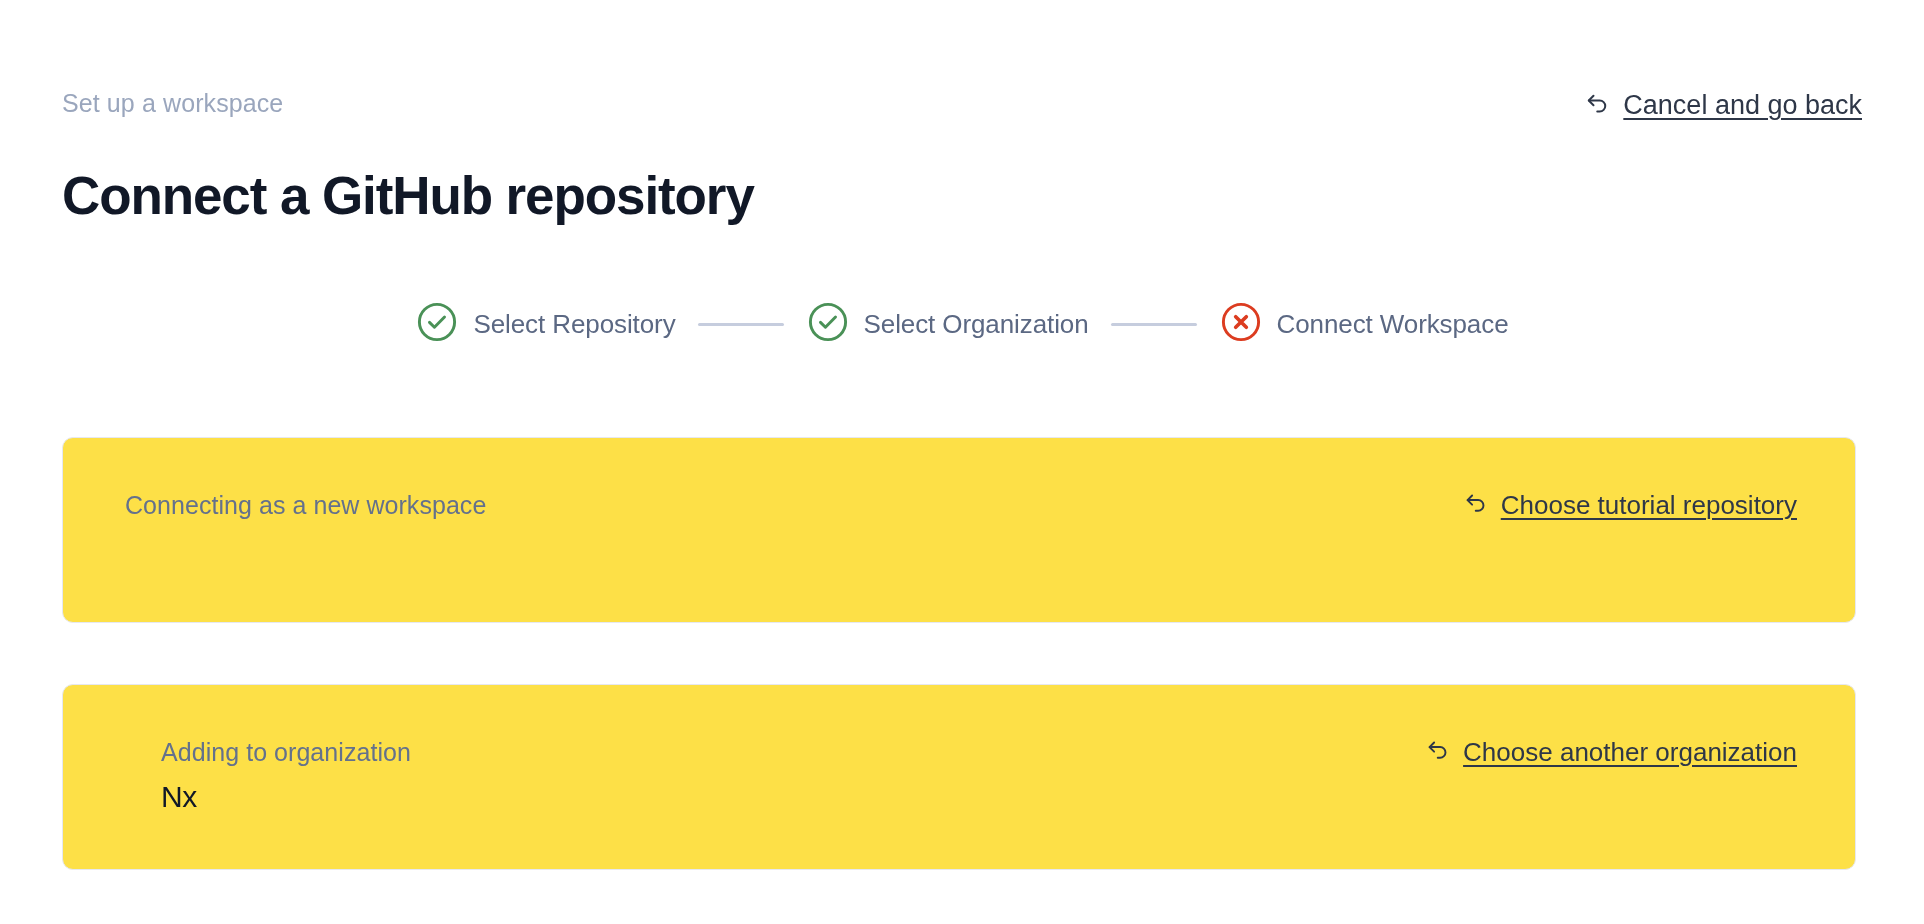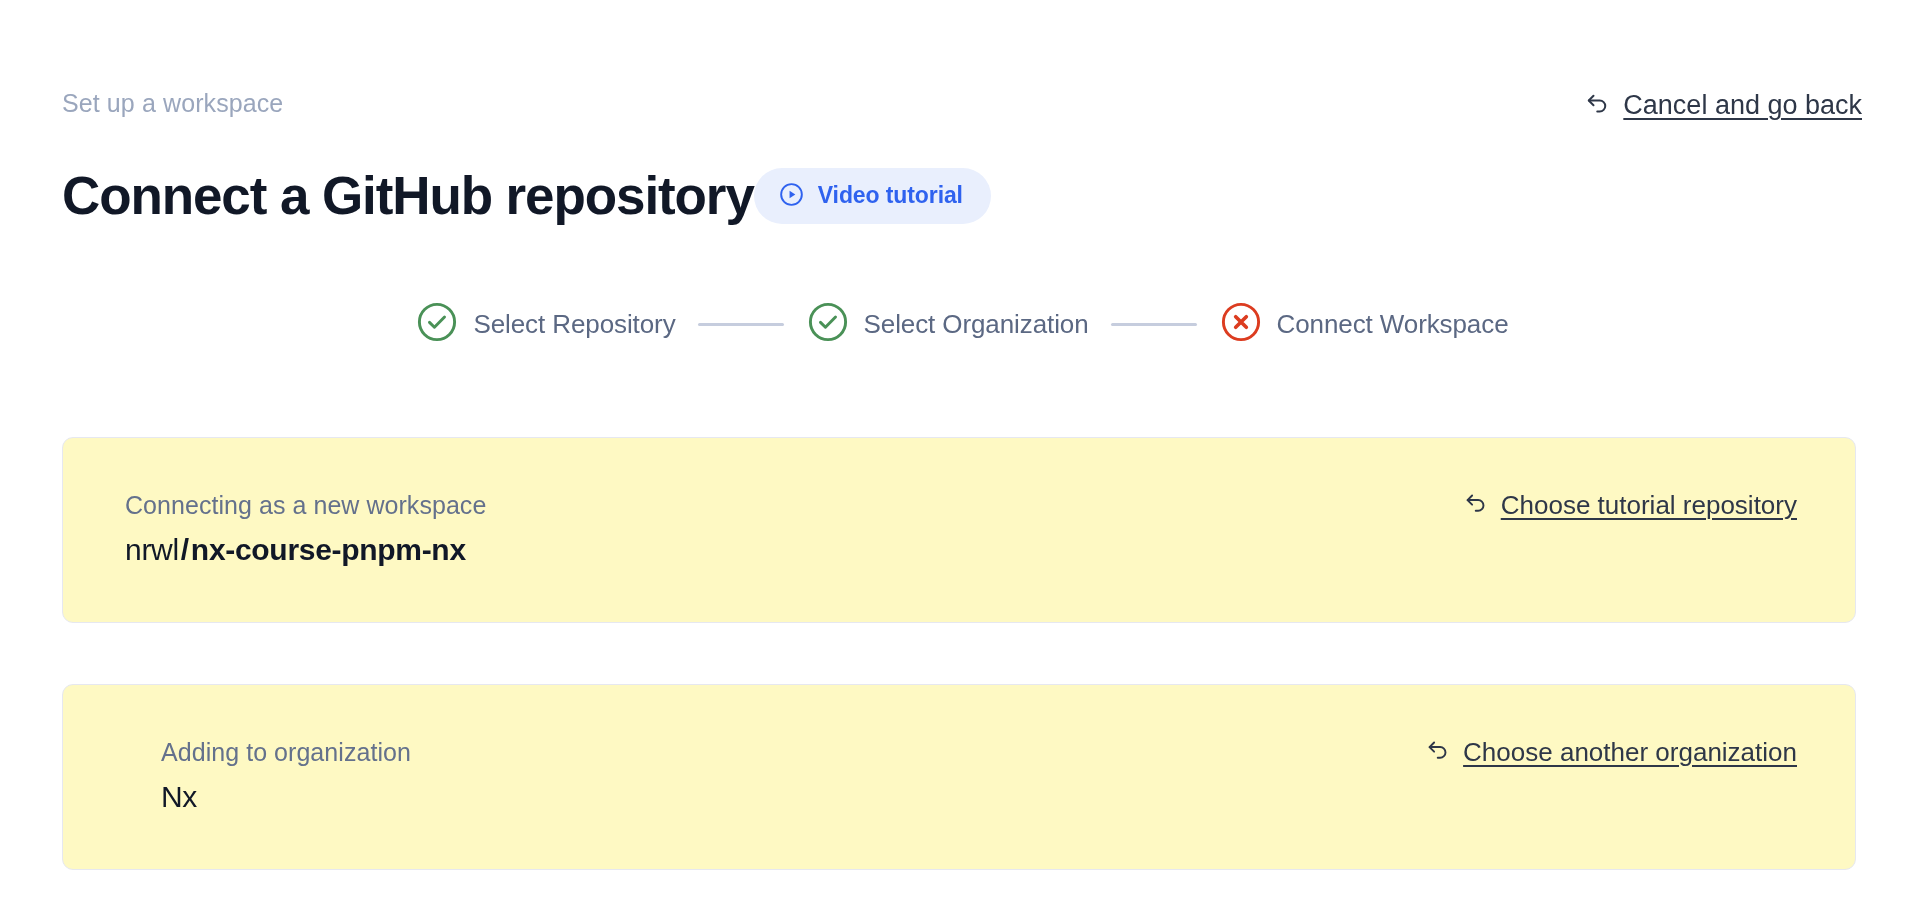--- a/index.html
+++ b/index.html
@@ -122,21 +122,21 @@
     border-radius: 2px;
     flex: none;
   }
   .circle-icon { display: block; flex: none; }
 
   
   .card {
     position: absolute;
     left: 62px;
     right: 68px;
-    background: #fef9c3;
+    background: #fde047;
     border: 1.6px solid #e6e8f0;
     border-radius: 11px;
     box-sizing: border-box;
   }
   #card-repository { top: 437px; height: 186px; }
   #card-organization { top: 684px; height: 186px; padding-left: 36px; }
 
   .card-inner {
     position: relative;
     height: 100%;
@@ -183,29 +183,20 @@
 </style>
 </head>
 <body>
 
 <div class="page">
 
   <div class="header">
     <div class="eyebrow">Set up a workspace</div>
     <div class="title-row">
       <h1 class="page-title">Connect a GitHub repository</h1>
-      <button class="video-badge">
-        <span class="play-icon">
-          <svg width="27" height="27" viewBox="0 0 24 24" fill="none">
-            <circle cx="12" cy="12" r="9.2" stroke="#2f62ef" stroke-width="1.7"></circle>
-            <path d="M10.3 8.6 L15.4 12 L10.3 15.4 Z" fill="#2f62ef"></path>
-          </svg>
-        </span>
-        <span class="label">Video tutorial</span>
-      </button>
     </div>
   </div>
 
   <a class="cancel-link" href="#">
     <span class="undo-icon">
       <svg width="30" height="30" viewBox="0 0 24 24" fill="none">
         <path d="M9.2 6.2 L5.4 10 L9.2 13.8" stroke="#2e3748" stroke-width="1.6" stroke-linecap="round" stroke-linejoin="round"></path>
         <path d="M5.6 10 H14.2 a4.4 4.4 0 0 1 0 8.8 H12.2" stroke="#2e3748" stroke-width="1.6" stroke-linecap="round" stroke-linejoin="round"></path>
       </svg>
     </span>
@@ -246,23 +237,20 @@
         </svg>
       </span>
       <span class="step-label">Connect Workspace</span>
     </div>
 
   </div>
 
   <section class="card" id="card-repository">
     <div class="card-inner">
       <div class="card-caption">Connecting as a new workspace</div>
-      <div class="card-value">
-        <span class="owner">nrwl</span><span class="sep">/</span><span class="repo">nx-course-pnpm-nx</span>
-      </div>
       <a class="card-action" href="#">
         <span class="undo-icon">
           <svg width="29" height="29" viewBox="0 0 24 24" fill="none">
             <path d="M9.2 6.2 L5.4 10 L9.2 13.8" stroke="#2e3748" stroke-width="1.6" stroke-linecap="round" stroke-linejoin="round"></path>
             <path d="M5.6 10 H14.2 a4.4 4.4 0 0 1 0 8.8 H12.2" stroke="#2e3748" stroke-width="1.6" stroke-linecap="round" stroke-linejoin="round"></path>
           </svg>
         </span>
         <span class="label">Choose tutorial repository</span>
       </a>
     </div>

